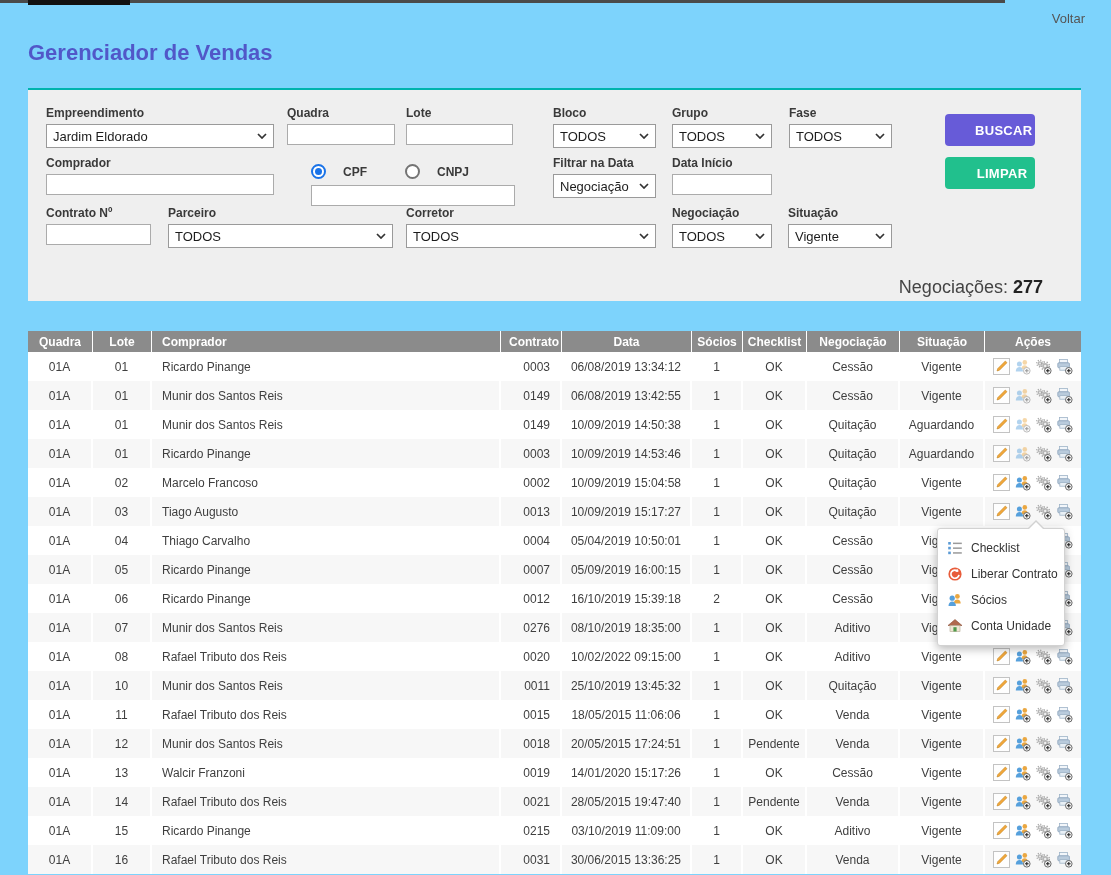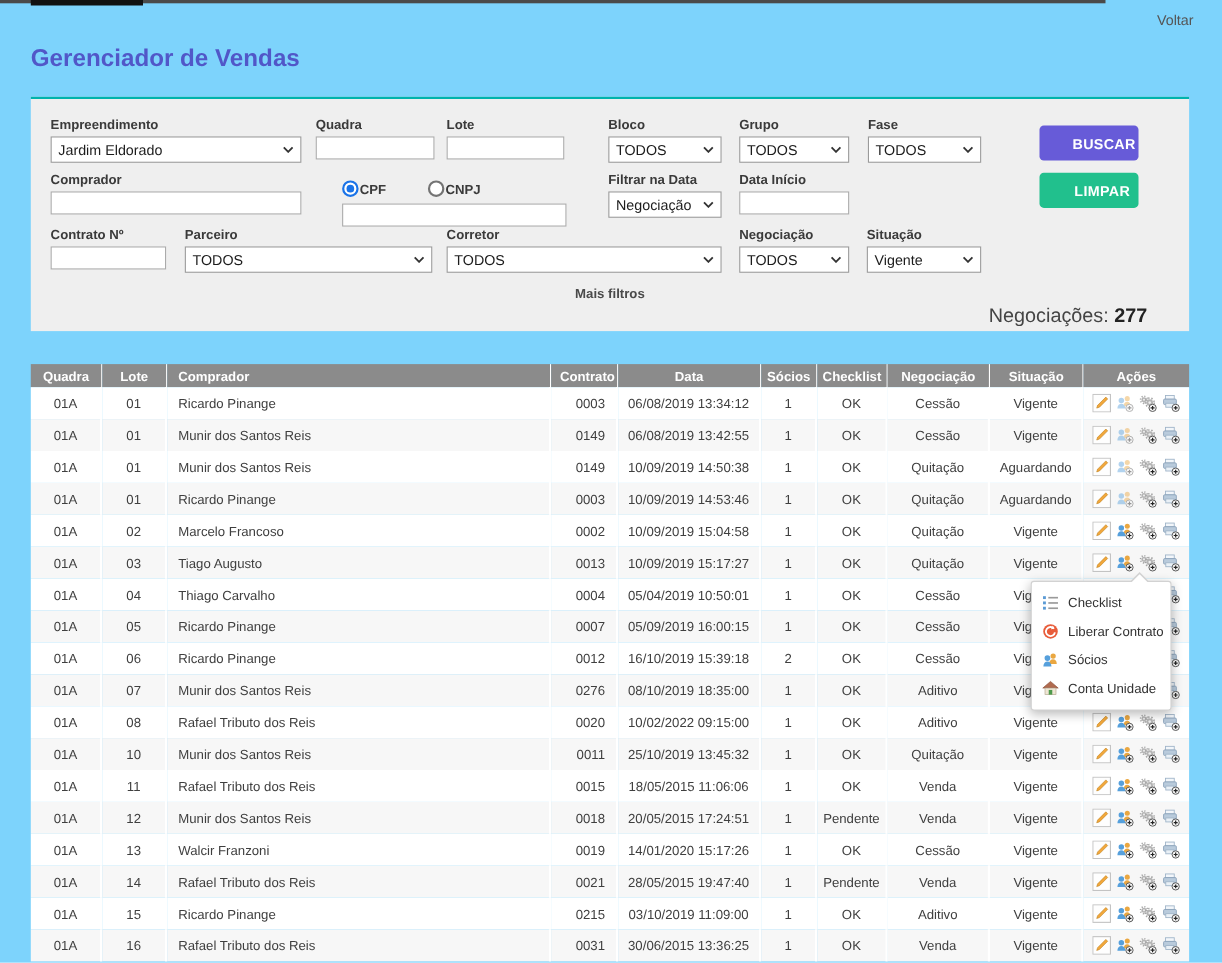--- a/index.html
+++ b/index.html
@@ -19,21 +19,21 @@
   .fld .lab{display:block;font-size:12px;font-weight:bold;color:#3a3a3a;margin-bottom:4px;}
   .inp{width:100%;height:21px;border:1px solid #ababab;background:#fff;box-sizing:border-box;font-size:13px;color:#222;padding:0 5px;font-family:"Liberation Sans",sans-serif;}
   .sel{height:24px;border:1px solid #9a9a9a;background:#fff;box-sizing:border-box;display:flex;align-items:center;justify-content:space-between;padding:0 6px;font-size:13px;color:#1c1c1c;cursor:pointer;}
   .sel .chev{flex:0 0 auto;margin-left:4px;display:flex;align-items:center;}
 
   .btn{position:absolute;width:90px;height:32px;border:none;border-radius:4px;color:#fff;font-weight:bold;font-size:13px;letter-spacing:.3px;cursor:pointer;font-family:"Liberation Sans",sans-serif;padding-left:30px;}
   .btn-buscar{left:917px;top:24px;background:#675bd8;}
   .btn-limpar{left:917px;top:67px;background:#21c08d;}
 
   .radio-row{position:absolute;left:283px;top:74px;display:flex;align-items:center;gap:38px;}
-  .radio-opt{display:flex;align-items:center;gap:1px;}
+  .radio-opt{display:flex;align-items:center;gap:17px;}
   .radio{position:relative;width:15px;height:15px;border-radius:50%;border:2px solid #747474;background:#fff;box-sizing:border-box;display:inline-block;cursor:pointer;}
   .radio.checked{border-color:#1a73e8;}
   .radio.checked::after{content:"";position:absolute;left:2px;top:2px;right:2px;bottom:2px;border-radius:50%;background:#1a73e8;}
   .radio-lab{font-size:12px;font-weight:bold;color:#3a3a3a;}
 
   .mais-filtros{position:absolute;left:0;right:0;top:170px;text-align:center;font-size:12px;font-weight:bold;color:#4a4a4a;cursor:pointer;}
   .neg-count{position:absolute;right:38px;top:187px;font-size:18px;color:#444;}
   .neg-count b{color:#222;}
 
   
@@ -205,21 +205,20 @@
       <div class="sel">
         <span>Vigente</span>
         <span class="chev">
             <svg width="10" height="6" viewBox="0 0 10 6">
               <path d="M1 1 L5 5 L9 1" fill="none" stroke="#333" stroke-width="1.7"></path>
             </svg>
           </span>
       </div>
     </div>
 
-    <div class="mais-filtros">Mais filtros</div>
     <div class="neg-count">
       <span>Negociações:</span>
       <b>277</b>
     </div>
   </div>
 
   <div class="tbl-wrap">
     <table>
       <colgroup>
         <col style="width:65px">

